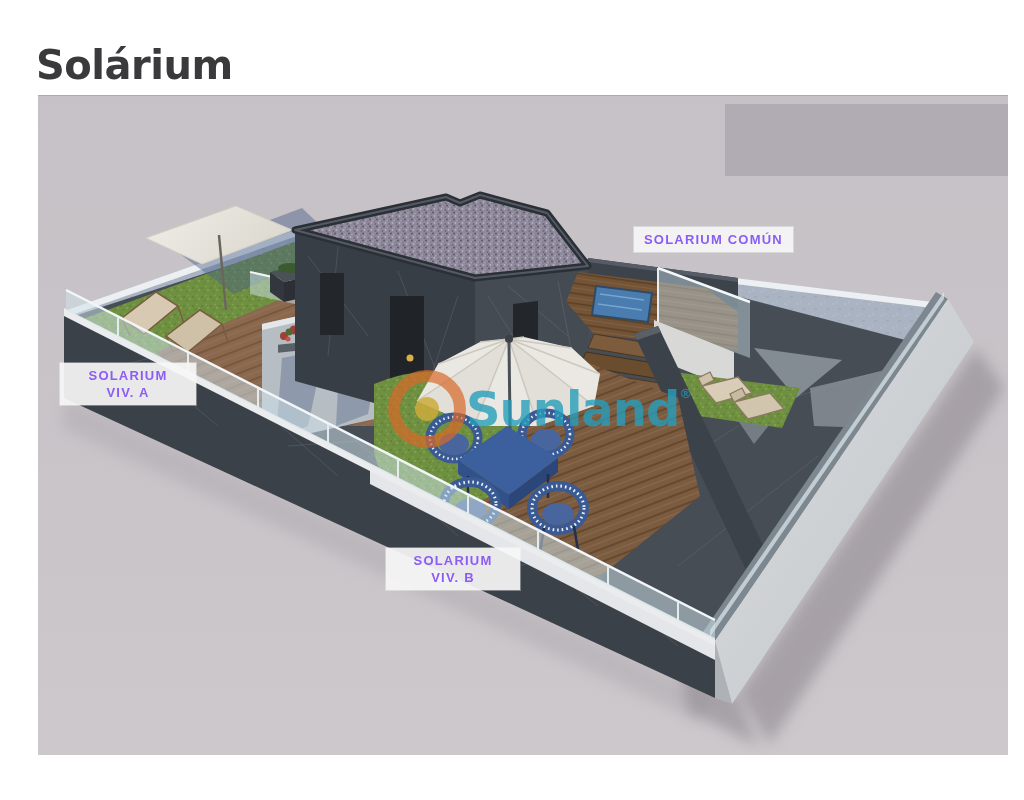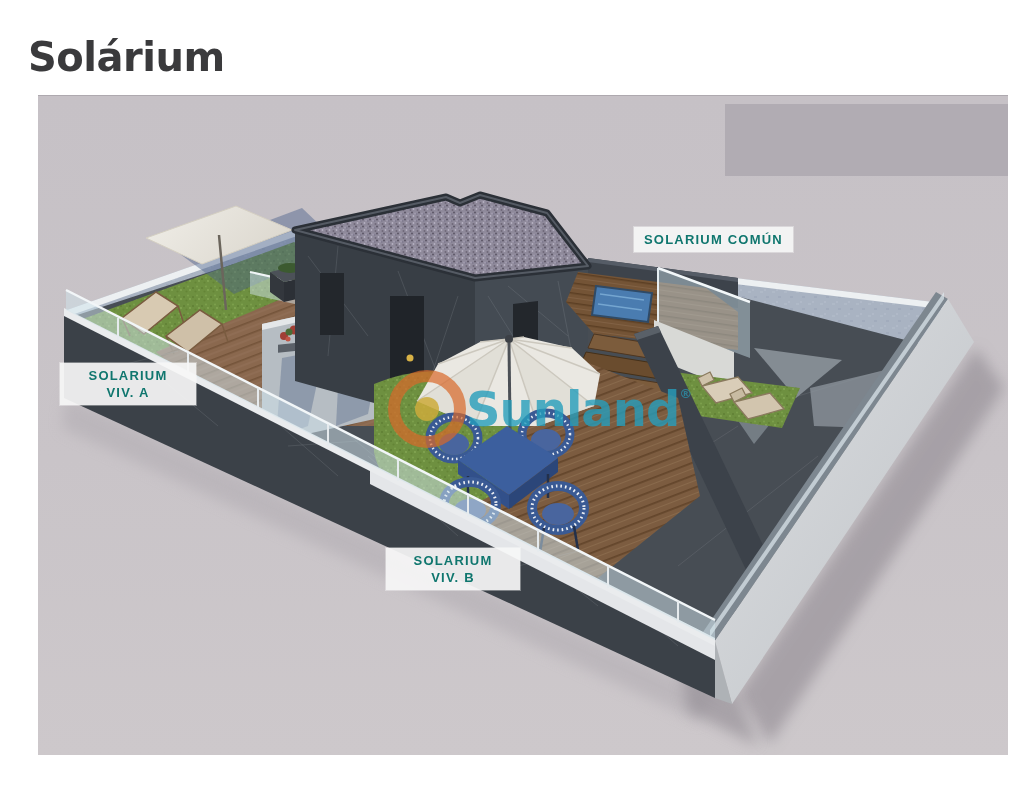--- a/index.html
+++ b/index.html
@@ -1,40 +1,40 @@
 <!DOCTYPE html>
 <html><head>
 <meta charset="utf-8">
 <style>
   html,body{margin:0;padding:0;}
   body{
     width:1024px;height:800px;position:relative;background:#ffffff;
     font-family:"Liberation Sans", sans-serif;overflow:hidden;
   }
   .page-title{
-    position:absolute;left:20px;top:26px;margin:8px;
+    position:absolute;left:20px;top:26px;margin:16px;
     font-family:"DejaVu Sans","Liberation Sans",sans-serif;
     font-size:40px;font-weight:700;color:#3a3a3c;letter-spacing:-0.5px;
   }
   .figure-frame{
     position:absolute;left:38px;top:95px;width:970px;height:659px;
     background:linear-gradient(180deg,#c6c1c6 0%,#c9c4c8 55%,#cdc8cb 100%);
     border-top:1px solid #aea9af;
     overflow:hidden;
   }
   .figure-frame svg{position:absolute;left:0;top:0;}
   .masked-block{
     position:absolute;left:687px;top:8px;width:283px;height:72px;
     background:#b1acb3;
   }
   
   .plan-label{
     position:absolute;z-index:6;
     background:rgba(246,246,246,0.93);
-    color:#0f766e;font-weight:bold;text-align:center;
+    color:#8b5cf6;font-weight:bold;text-align:center;
     letter-spacing:1.2px;line-height:17px;font-size:13px;
     padding:4px 10px;box-shadow:0 0 0 1px rgba(255,255,255,0.35);
   }
   .label-comun{left:596px;top:131px;}
   .label-viva{left:22px;top:267px;width:116px;}
   .label-vivb{left:348px;top:452px;width:114px;}
   
   .watermark{
     position:absolute;left:350px;top:274px;z-index:5;
     display:flex;align-items:center;pointer-events:none;

